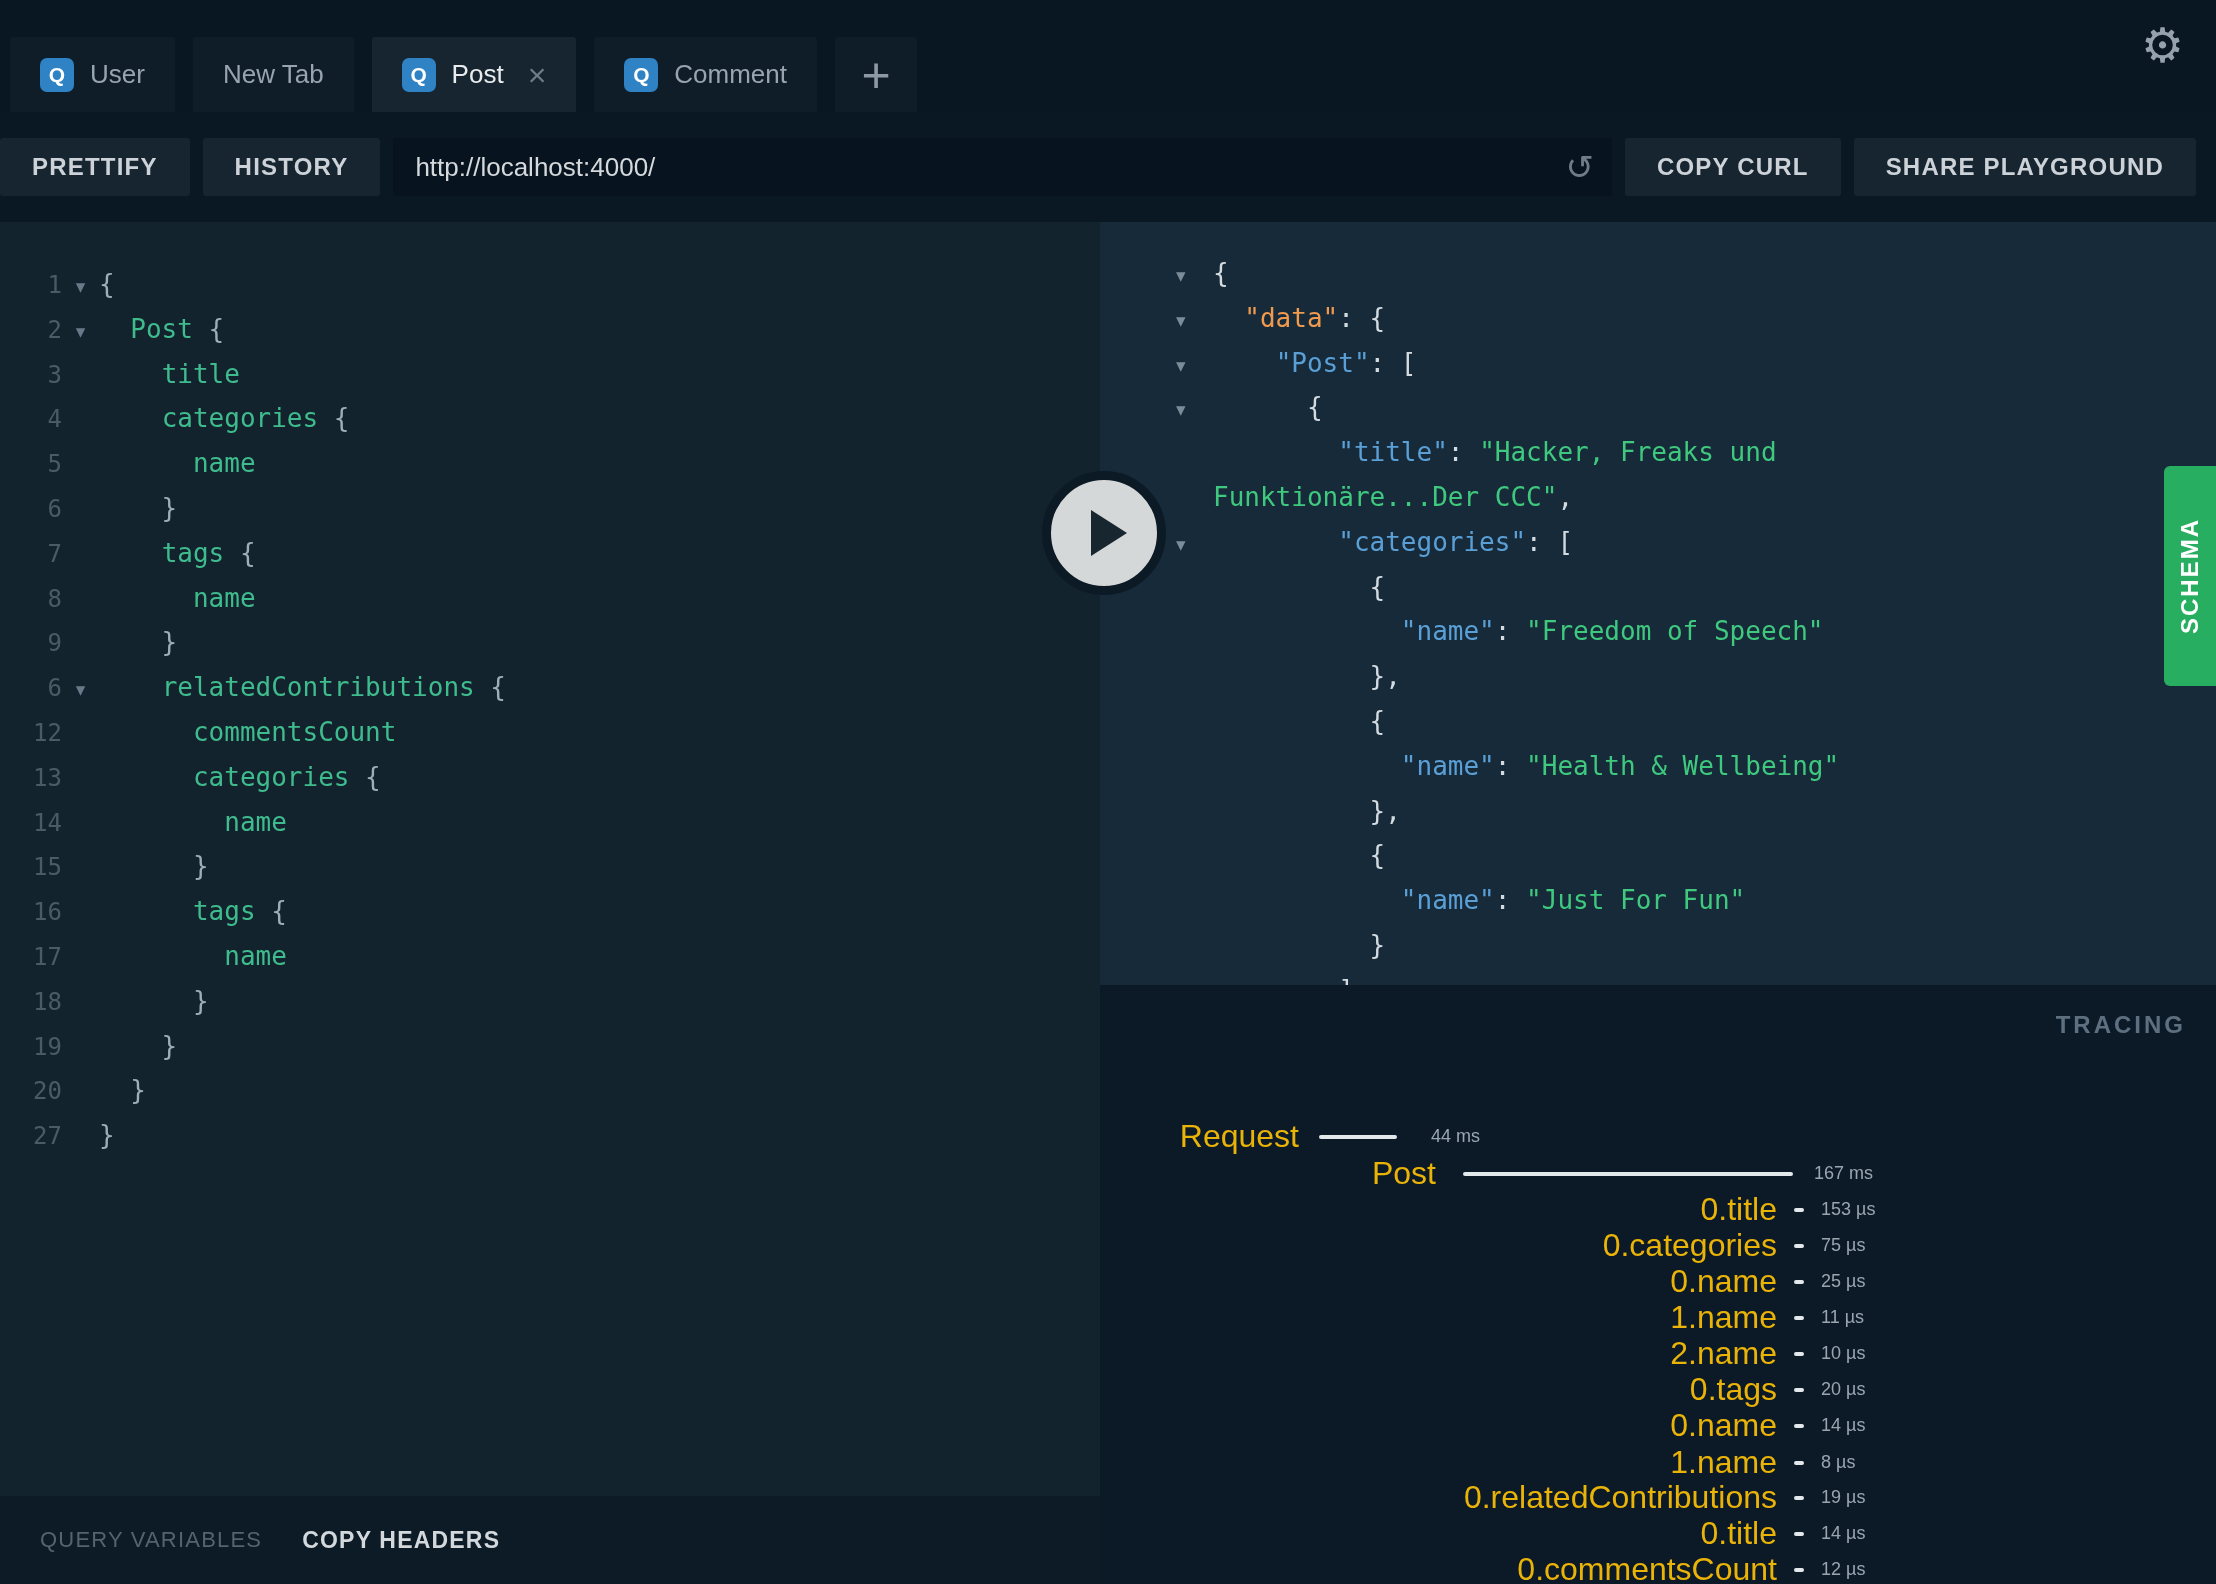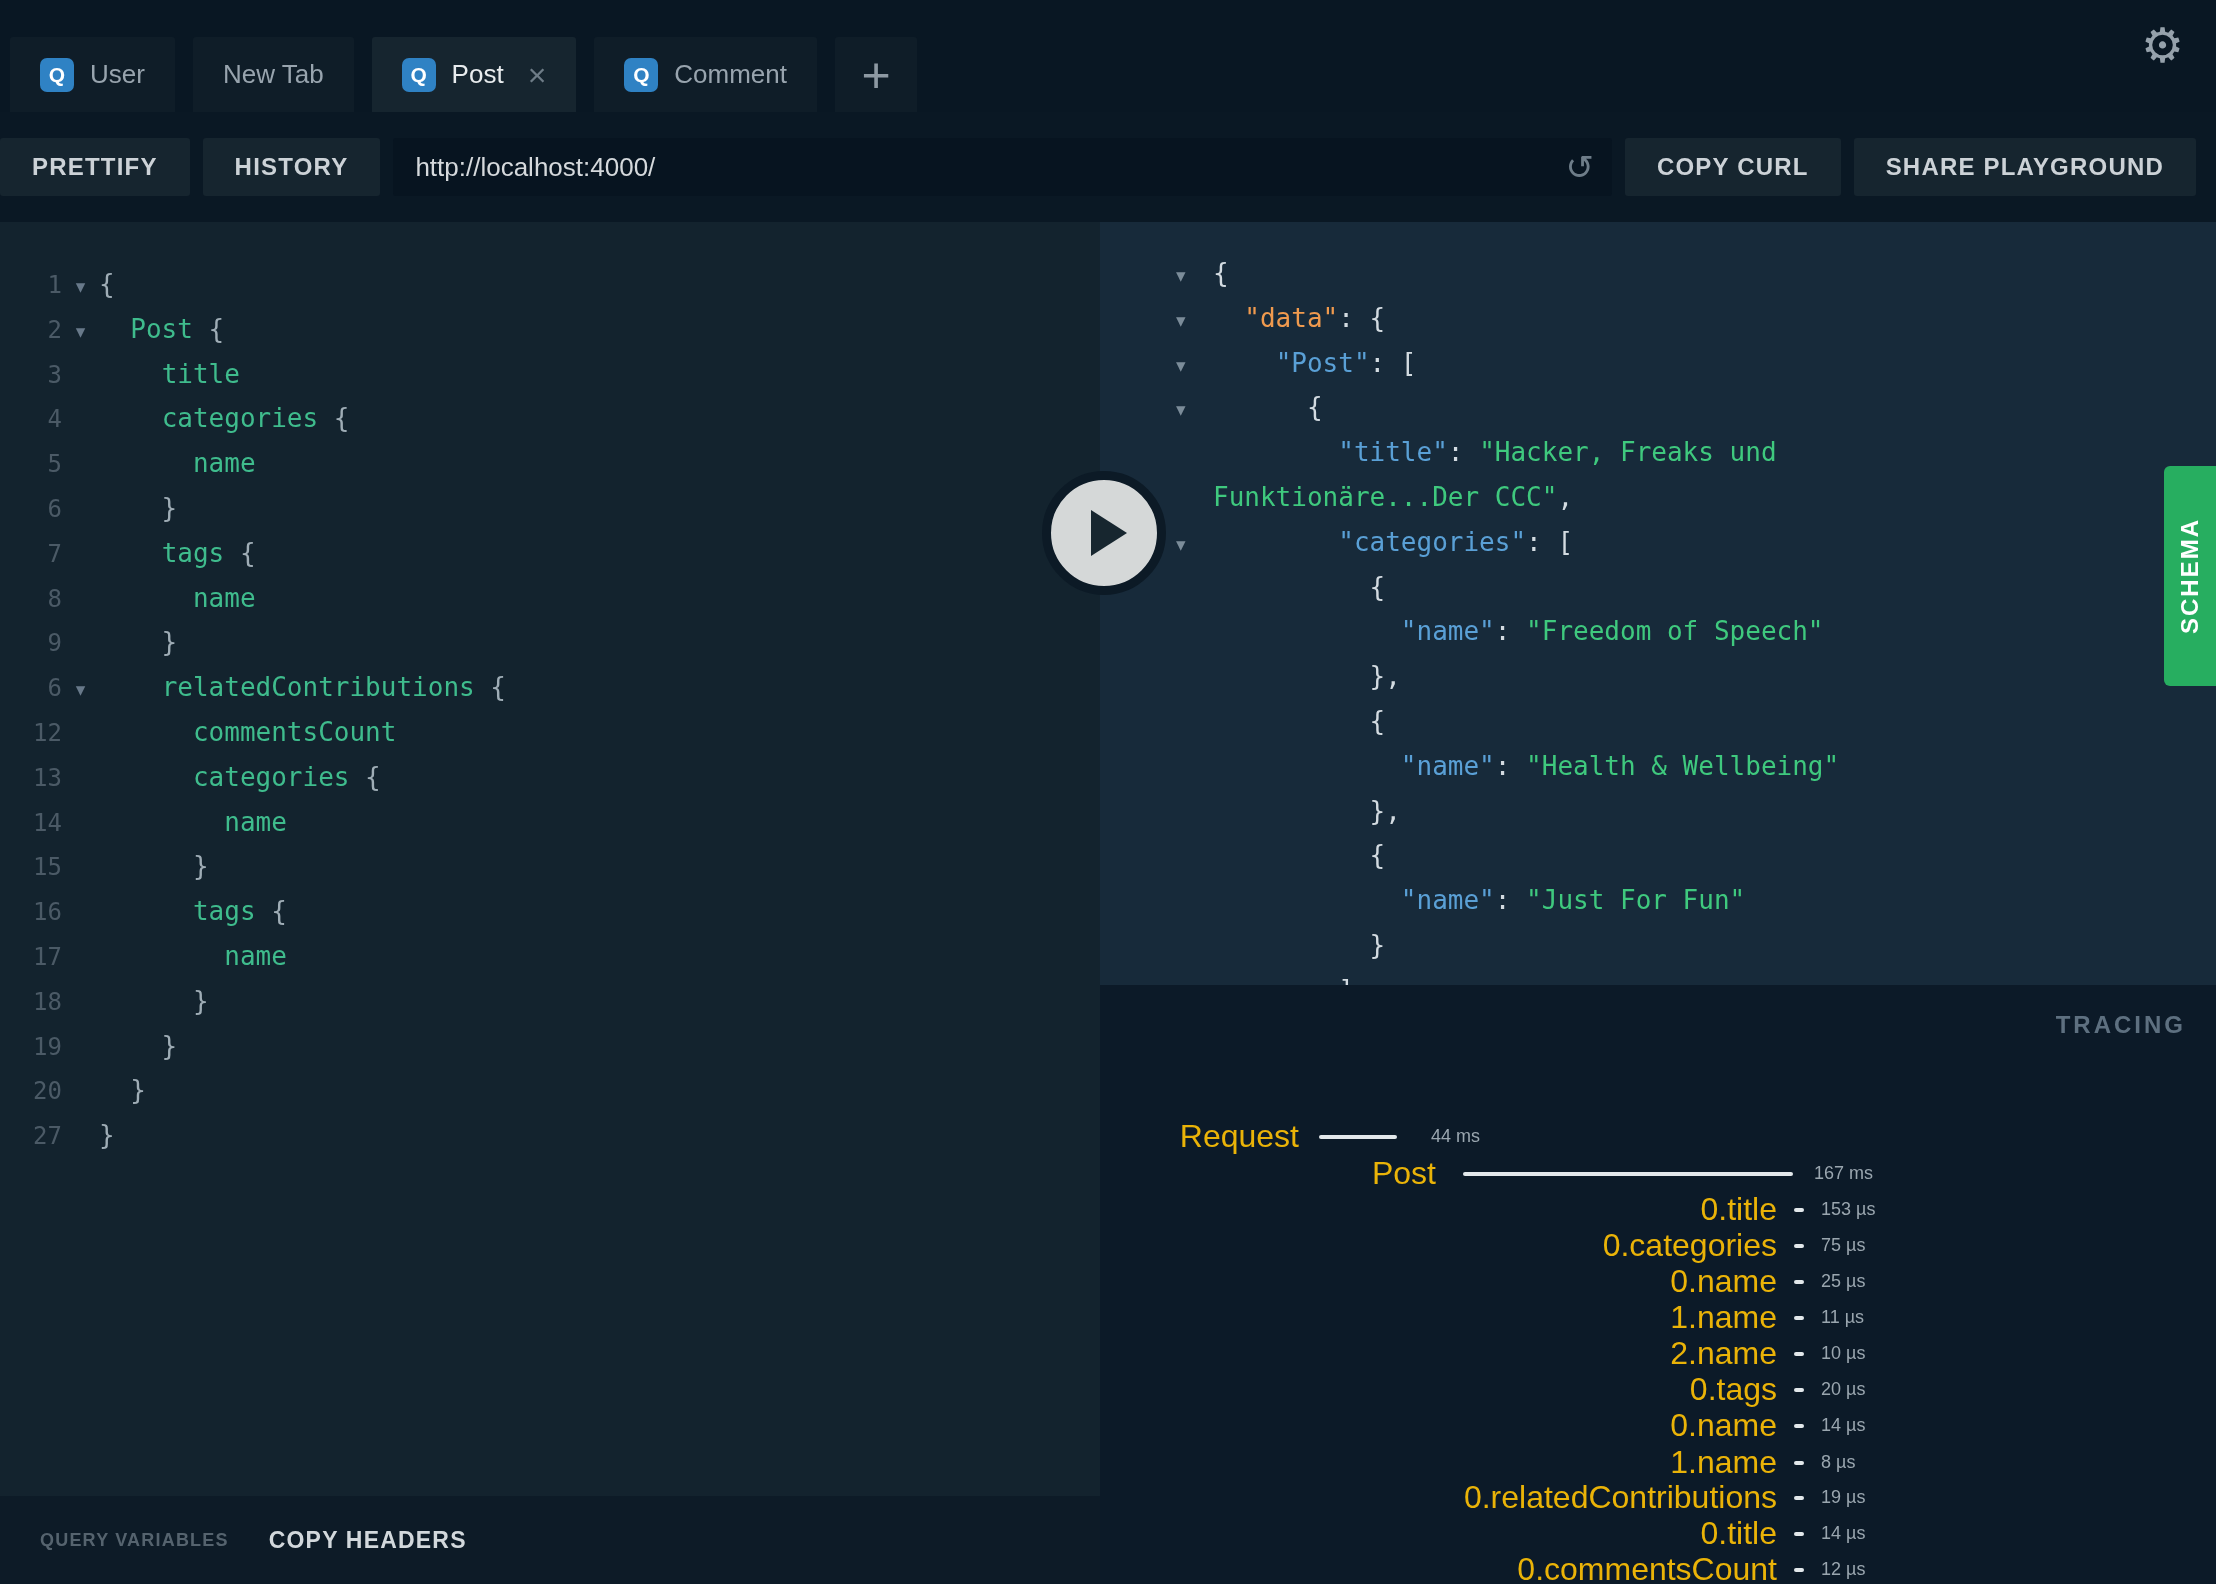--- a/index.html
+++ b/index.html
@@ -67,21 +67,21 @@
         font-family:"DejaVu Sans Mono", monospace; }
   .arr { display:inline-block; width:37px; text-align:center; color:#68798a;
          font-size:19px; font-family:"DejaVu Sans", sans-serif; }
   .c-f { color:#3fbc8d; }
   .c-p { color:#9fadb6; }
 
   .editor-footer {
     height:88px; background:#0d1b27;
     display:flex; align-items:center; gap:40px; padding-left:40px;
   }
-  .qv-label { color:#55636e; font-size:18px; font-weight:700; letter-spacing:1.2px; cursor:pointer; }
+  .qv-label { color:#55636e; font-size:22px; font-weight:400; letter-spacing:1.2px; cursor:pointer; }
   .hh-label { color:#d2d8dc; font-size:23px; font-weight:700; letter-spacing:1.2px; cursor:pointer; }
 
   .right-col { flex:1; display:flex; flex-direction:column; min-width:0; }
 
   .results-pane { height:763px; background:#172a3a; padding-top:29px; overflow:hidden; }
   .rrow {
     padding-left:76px; height:44.8px; line-height:44.8px; white-space:pre;
     font-family:"DejaVu Sans Mono", monospace; font-size:26px;
   }
   .rarr { display:inline-block; width:37px; color:#7b8c99; font-size:19px;

